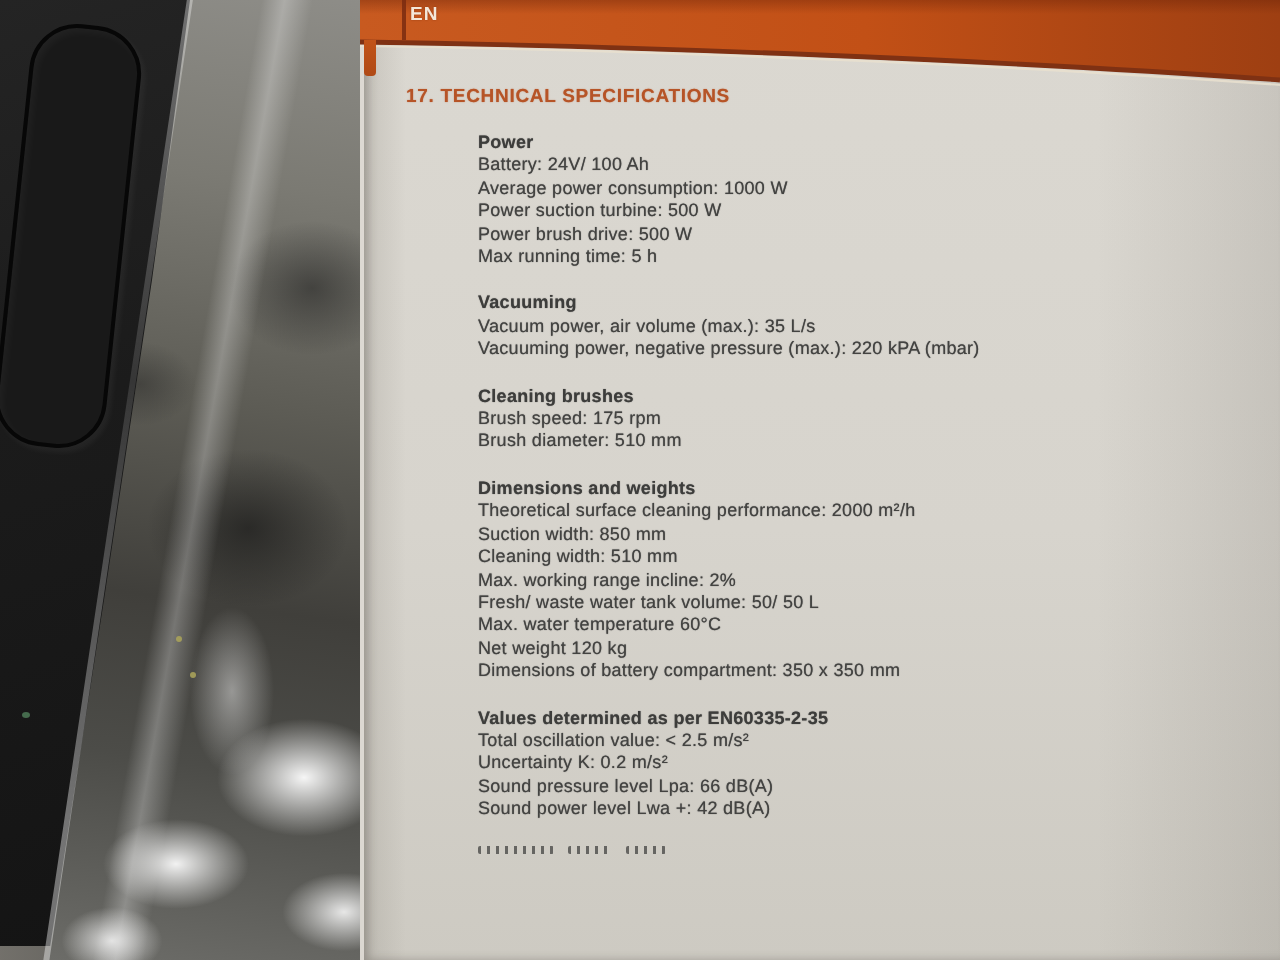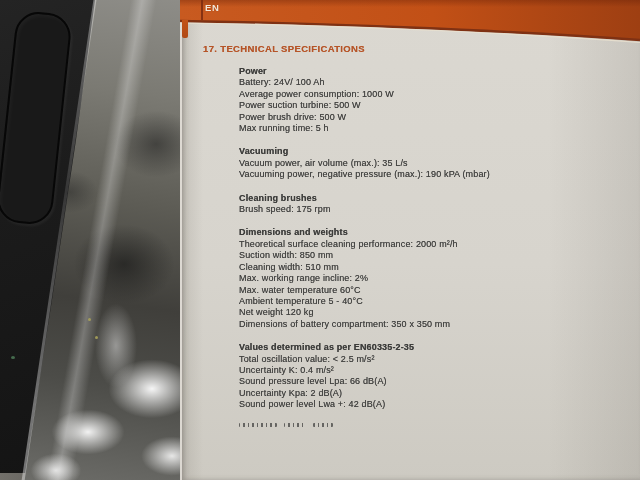--- a/index.html
+++ b/index.html
@@ -139,46 +139,46 @@
         <div class="spec-line">Battery: 24V/ 100 Ah</div>
         <div class="spec-line">Average power consumption: 1000 W</div>
         <div class="spec-line">Power suction turbine: 500 W</div>
         <div class="spec-line">Power brush drive: 500 W</div>
         <div class="spec-line">Max running time: 5 h</div>
       </div>
 
       <div class="group">
         <div class="group-heading">Vacuuming</div>
         <div class="spec-line">Vacuum power, air volume (max.): 35 L/s</div>
-        <div class="spec-line">Vacuuming power, negative pressure (max.): 190 kPA (mbar)</div>
+        <div class="spec-line">Vacuuming power, negative pressure (max.): 220 kPA (mbar)</div>
       </div>
 
       <div class="group">
         <div class="group-heading">Cleaning brushes</div>
         <div class="spec-line">Brush speed: 175 rpm</div>
+        <div class="spec-line">Brush diameter: 510 mm</div>
       </div>
 
       <div class="group">
         <div class="group-heading">Dimensions and weights</div>
         <div class="spec-line">Theoretical surface cleaning performance: 2000 m²/h</div>
         <div class="spec-line">Suction width: 850 mm</div>
         <div class="spec-line">Cleaning width: 510 mm</div>
         <div class="spec-line">Max. working range incline: 2%</div>
+        <div class="spec-line">Fresh/ waste water tank volume: 50/ 50 L</div>
         <div class="spec-line">Max. water temperature 60°C</div>
-        <div class="spec-line">Ambient temperature 5 - 40°C</div>
         <div class="spec-line">Net weight 120 kg</div>
         <div class="spec-line">Dimensions of battery compartment: 350 x 350 mm</div>
       </div>
 
       <div class="group">
         <div class="group-heading">Values determined as per EN60335-2-35</div>
         <div class="spec-line">Total oscillation value: &lt; 2.5 m/s²</div>
-        <div class="spec-line">Uncertainty K: 0.4 m/s²</div>
+        <div class="spec-line">Uncertainty K: 0.2 m/s²</div>
         <div class="spec-line">Sound pressure level Lpa: 66 dB(A)</div>
-        <div class="spec-line">Uncertainty Kpa: 2 dB(A)</div>
         <div class="spec-line">Sound power level Lwa +: 42 dB(A)</div>
       </div>
 
 
       <div class="cutoff">
         <span class="w1"></span>
         <span class="w2"></span>
         <span class="w3"></span>
       </div>
 

